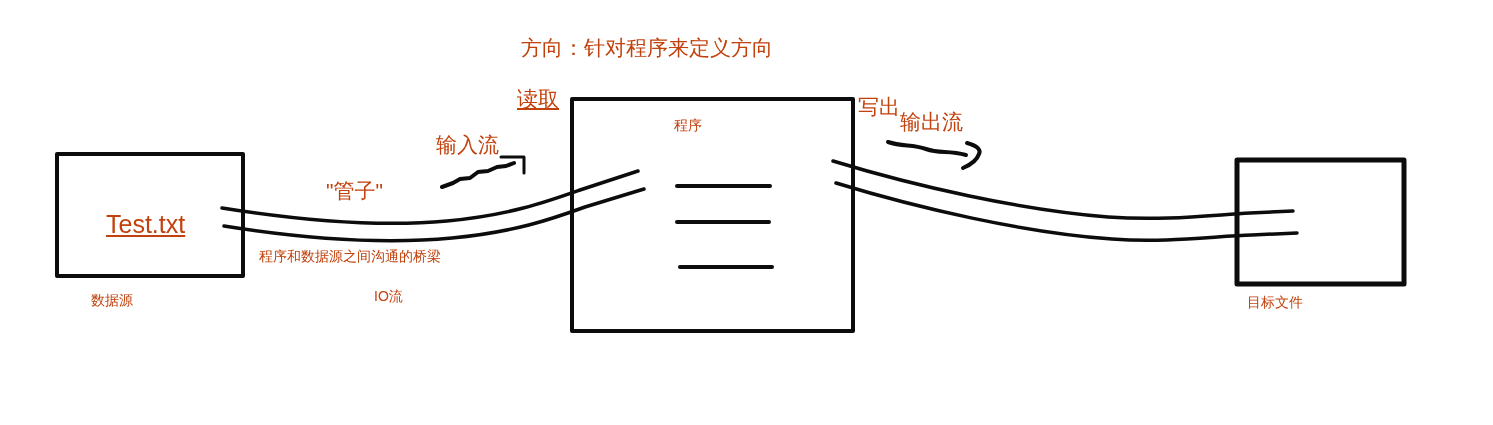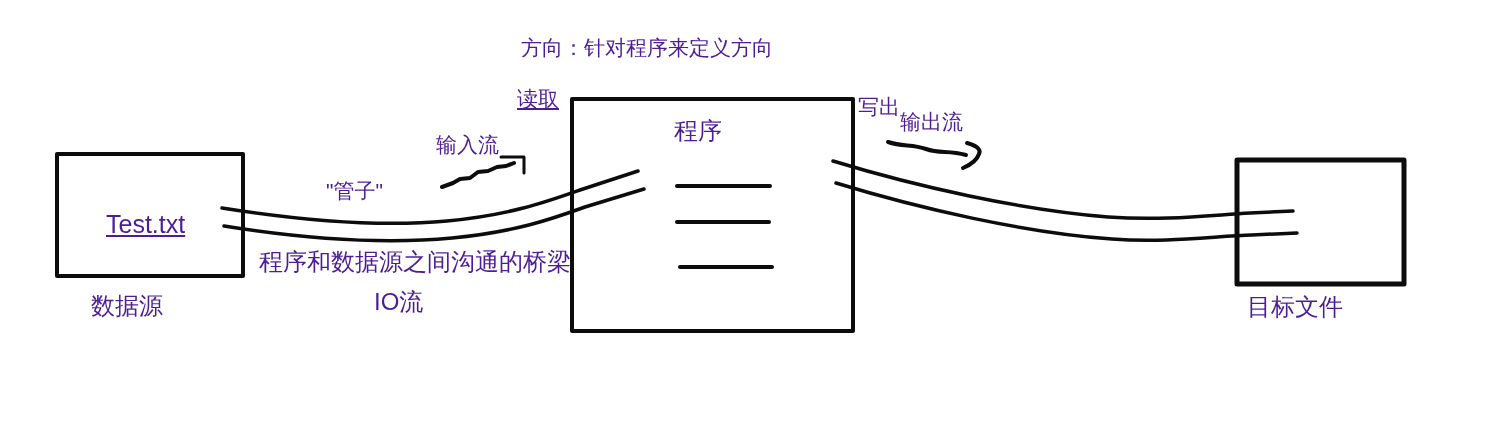--- a/index.html
+++ b/index.html
@@ -13,26 +13,26 @@
     overflow: hidden;
   }
   .ink-layer {
     position: absolute;
     left: 0; top: 0;
     width: 1493px;
     height: 425px;
   }
   .label {
     position: absolute;
-    color: #4c1d95;
+    color: #c2410c;
     white-space: nowrap;
     line-height: 1.15;
   }
   .t21 { font-size: 21px; }
-  .t22 { font-size: 24px; text-align: center; }
+  .t22 { font-size: 14px; text-align: center; }
   .t25 { font-size: 25px; text-decoration: underline; }
   .title      { left: 521px;  top: 36px;  }
   .read       { left: 517px;  top: 87px; text-decoration: underline;  }
   .write      { left: 858px;  top: 83px; margin-top: 12px;  }
   .instream   { left: 436px;  top: 133px; font-family: Liberation Serif, serif; }
   .outstream  { left: 900px;  top: 110px; }
   .pipename   { left: 326px;  top: 179px; }
   .progname   { left: 674px;  top: 117px; }
   .testtxt    { left: 106px;  top: 210px; }
   .bridge     { left: 259px;  top: 248px; }

